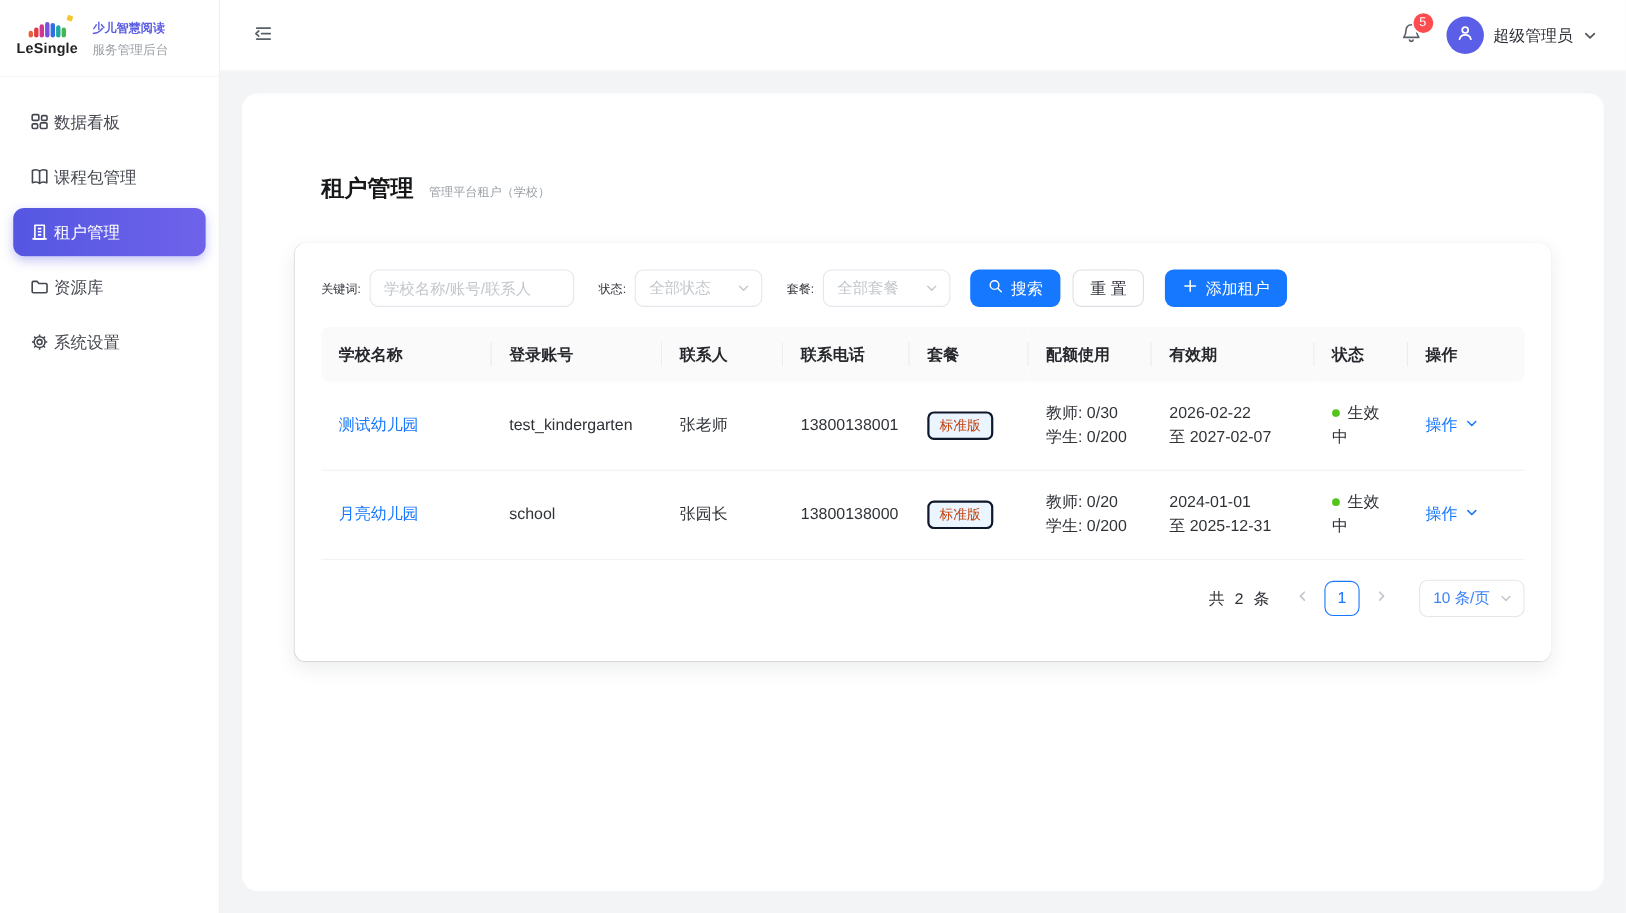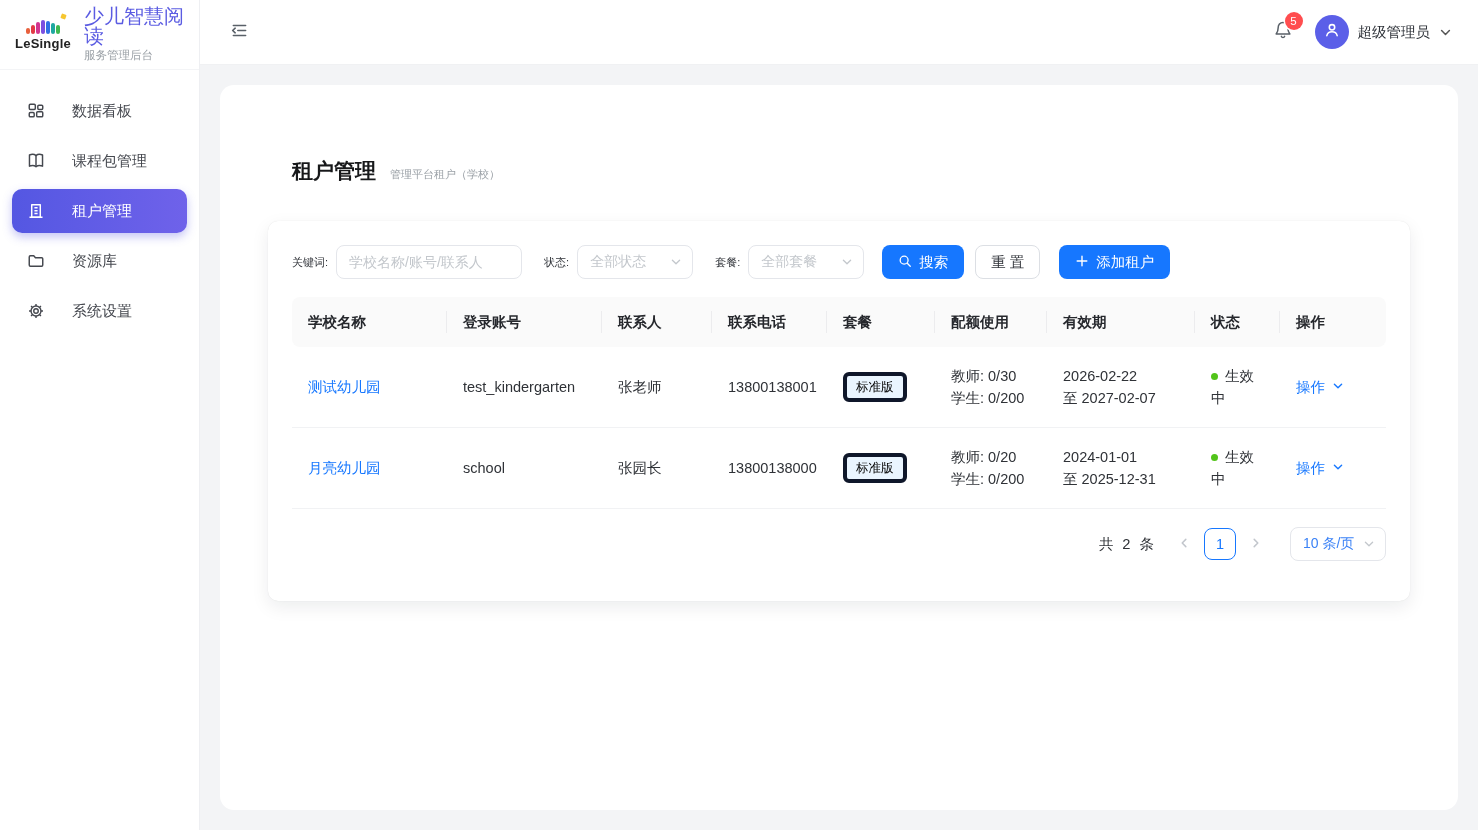--- a/index.html
+++ b/index.html
@@ -15,25 +15,25 @@
   .logo-bars i { display:block; width:3.5px; border-radius:2px; }
   .logo-bars i:nth-child(1){height:6px;  background:#e8603c;}
   .logo-bars i:nth-child(2){height:9px;  background:#e23a44;}
   .logo-bars i:nth-child(3){height:12px; background:#d23590;}
   .logo-bars i:nth-child(4){height:14px; background:#7b4fe0;}
   .logo-bars i:nth-child(5){height:13px; background:#2f6fe4;}
   .logo-bars i:nth-child(6){height:11px; background:#1fa8a0;}
   .logo-bars i:nth-child(7){height:9px;  background:#3fb950;}
   .logo-bars .spark { position:absolute; right:-6px; top:-4px; width:5px; height:5px; background:#f6c62f; transform:rotate(20deg); border-radius:1px; }
   .logo-text { font-size:13px; font-weight:bold; color:#222; letter-spacing:.2px; margin-top:2px; }
-  .brand-title { font-size:20px; font-weight:400; color:#5b5ce2; line-height:20px; }
+  .brand-title { font-size:11px; font-weight:700; color:#5b5ce2; line-height:20px; }
   .brand-sub { font-size:11.5px; color:#9aa0a6; margin-top:2px; }
 
   .menu { padding:19px 12px; }
-  .menu-item { display:flex; align-items:center; gap:27px; height:44px; padding:0 15px;
+  .menu-item { display:flex; align-items:center; gap:4px; height:44px; padding:0 15px;
     border-radius:10px; margin-bottom:6px; font-size:15px; color:#45484f; cursor:pointer; }
   .menu-item .mi-icon { width:18px; height:18px; display:flex; }
   .menu-item svg { width:18px; height:18px; }
   .menu-item.active { background:linear-gradient(90deg,#5457e2,#6f62ea); color:#fff;
     box-shadow:0 4px 10px rgba(88,90,226,.35); }
 
   
   .main { flex:1; display:flex; flex-direction:column; min-width:0; }
   .topbar { height:65px; background:#fff; border-bottom:1px solid #f0f1f3; flex:none;
     display:flex; align-items:center; justify-content:space-between; padding:0 26px; }
@@ -84,22 +84,22 @@
   table { width:100%; border-collapse:collapse; table-layout:fixed; }
   th { background:#fafafa; height:50px; text-align:left; padding:0 16px; font-size:14.5px;
     font-weight:600; color:#26282d; position:relative; }
   th:first-child { border-radius:8px 0 0 8px; }
   th:last-child { border-radius:0 8px 8px 0; }
   th:not(:last-child)::after { content:""; position:absolute; right:0; top:14px; width:1px; height:22px; background:#ececee; }
   td { padding:18px 16px; border-bottom:1px solid #f1f2f4; font-size:14.5px; color:#2f3237; vertical-align:middle; line-height:22px; }
   .c1{width:155px}.c2{width:155px}.c3{width:110px}.c4{width:115px}.c5{width:108px}
   .c6{width:112px}.c7{width:148px}.c8{width:85px}.c9{width:106px}
   .link { color:#1677ff; cursor:pointer; text-decoration:none; }
-  .tag { display:inline-block; padding:2px 9px; font-size:12.5px; color:#000000;
-    background:#eaf5ff; border:4px solid #0f172a; border-radius:6px; line-height:18px; }
+  .tag { display:inline-block; padding:2px 9px; font-size:12.5px; color:#c2410c;
+    background:#eaf5ff; border:2px solid #0f172a; border-radius:6px; line-height:18px; }
   .dot { display:inline-block; width:7px; height:7px; border-radius:50%; background:#52c41a;
     margin-right:7px; vertical-align:middle; position:relative; top:-1px; }
   .action { color:#1677ff; cursor:pointer; display:inline-flex; align-items:center; gap:7px; }
   .action svg { width:12px; height:12px; }
 
   
   .pager { display:flex; align-items:center; justify-content:flex-end; margin-top:18px; gap:10px; }
   .pg-total { font-size:14.5px; color:#2f3237; margin-right:10px;font-family:Liberation Mono, monospace; }
   .pg-arrow { color:#c2c6cc; display:flex; padding:4px; cursor:pointer; }
   .pg-arrow svg { width:12px; height:12px; }

